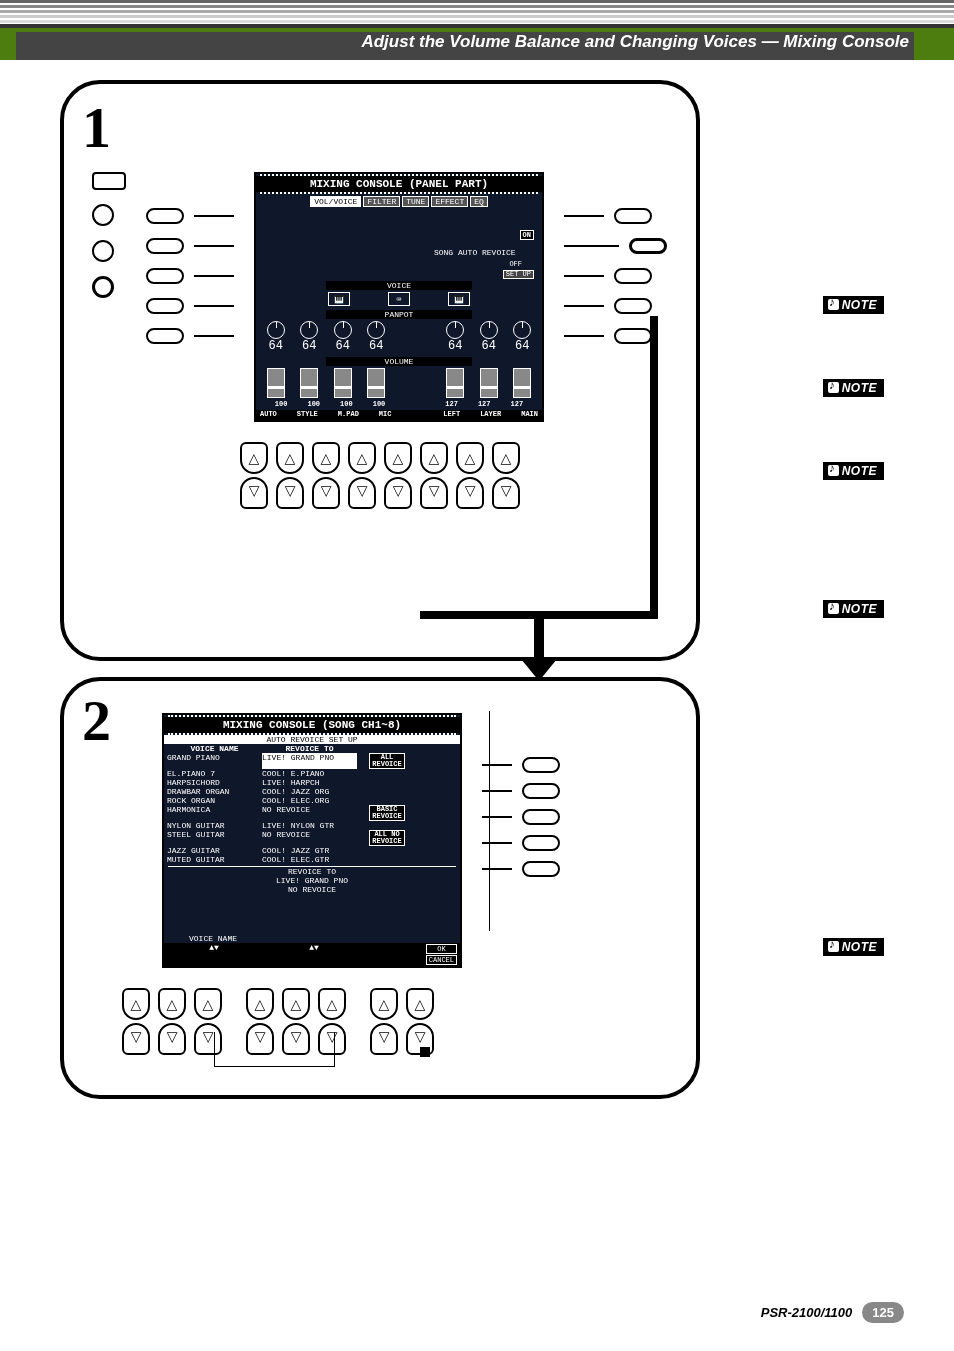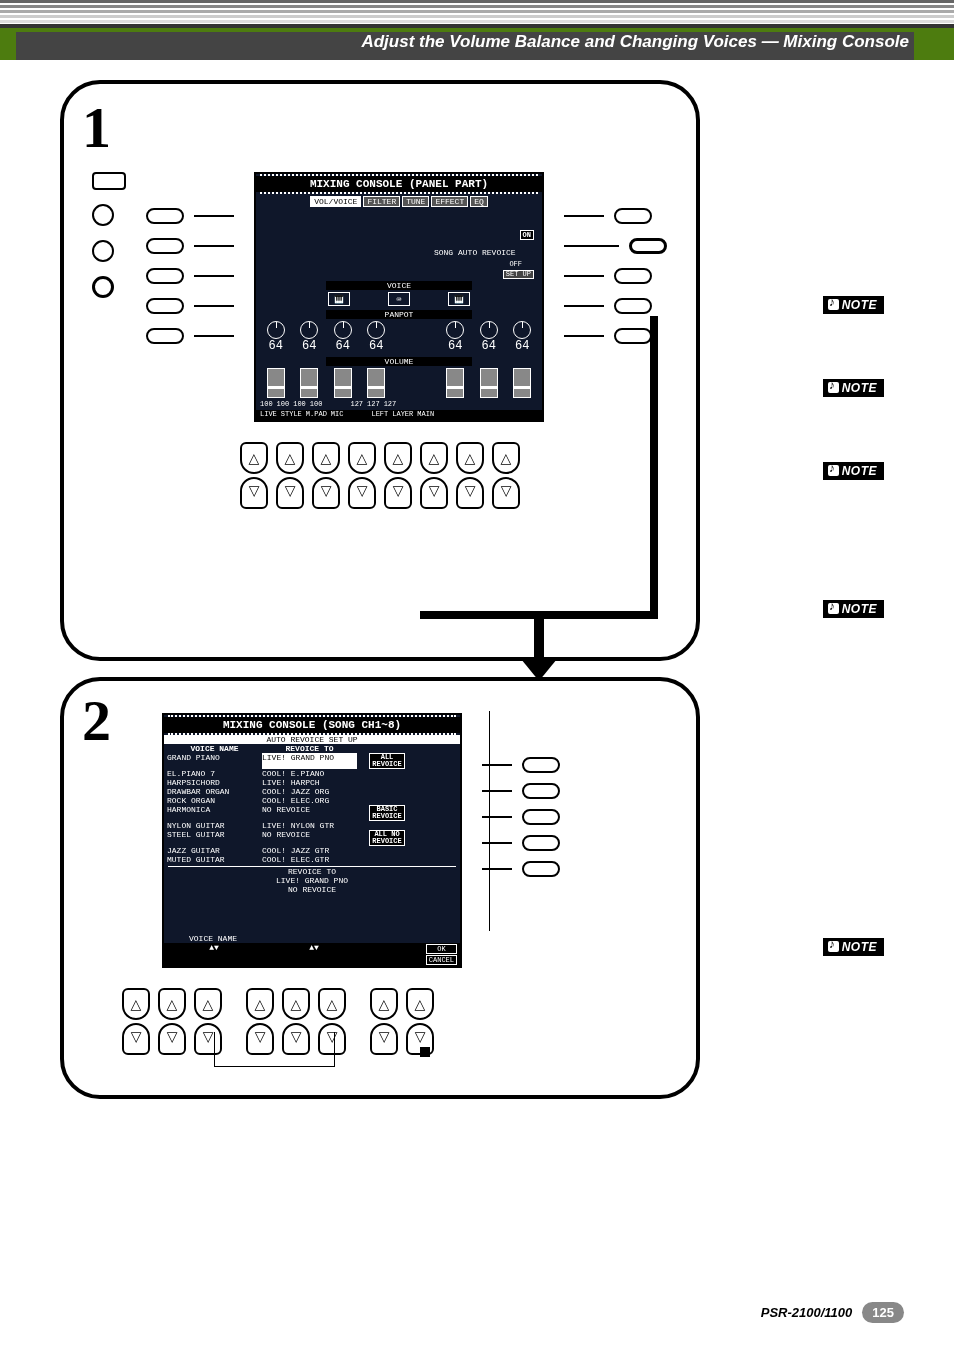--- a/index.html
+++ b/index.html
@@ -47,21 +47,21 @@
   .tab.active { background: #fff; color: #000; }
   .sm-label { font-size: 8px; text-align: center; margin-top: 36px; }
   .tiny-btn { border: 1px solid #fff; padding: 0 2px; font-size: 7px; text-align: center; display: inline-block; }
 
   .knob-row { display: flex; gap: 6px; padding: 2px 6px; justify-content: space-around; }
   .knob { width: 18px; height: 18px; border: 1px solid #fff; border-radius: 50%; position: relative; }
   .knob::after { content: ""; position: absolute; left: 50%; top: 0; width: 1px; height: 6px; background: #fff; }
   .knob-lbl { font-size: 12px; text-align: center; }
   .fader { width: 18px; height: 30px; border: 1px solid #fff; background: linear-gradient(to bottom, #888 0 60%, #fff 60% 70%, #888 70%); }
   .fader-row { display: flex; gap: 6px; padding: 2px 6px; justify-content: space-around; }
-  .ch-row { display: flex; gap: 4px; justify-content: flex-start; font-size: 7px; padding: 0 4px 2px; }
+  .ch-row { display: flex; gap: 20px; justify-content: center; font-size: 7px; padding: 0 4px 2px; font-weight: bold; }
 
   .updown-row { display: flex; gap: 8px; margin: 20px auto 0; justify-content: center; }
   .updown { display: flex; flex-direction: column; gap: 3px; align-items: center; }
   .ud-btn { width: 28px; height: 32px; border: 2px solid #000; border-radius: 6px 6px 14px 14px; display: flex; align-items: center; justify-content: center; font-size: 14px; }
   .ud-btn.rot { transform: rotate(180deg); }
 
   
   .arrow-down { display: flex; flex-direction: column; align-items: center; margin: 0; }
   .arrow-down .stem { width: 10px; height: 40px; background: #000; }
   .arrow-down .head { width: 0; height: 0; border-left: 18px solid transparent; border-right: 18px solid transparent; border-top: 22px solid #000; }
@@ -232,21 +232,21 @@
           <span>100</span>
           <span>100</span>
           <span>100</span>
           <span>100</span>
           <span style="width:20px;"></span>
           <span>127</span>
           <span>127</span>
           <span>127</span>
         </div>
         <div class="ch-row" style="background:#000;">
-          <span>LIVE</span>
+          <span>AUTO</span>
           <span>STYLE</span>
           <span>M.PAD</span>
           <span>MIC</span>
           <span style="width:20px;"></span>
           <span>LEFT</span>
           <span>LAYER</span>
           <span>MAIN</span>
         </div>
       </div>
 

